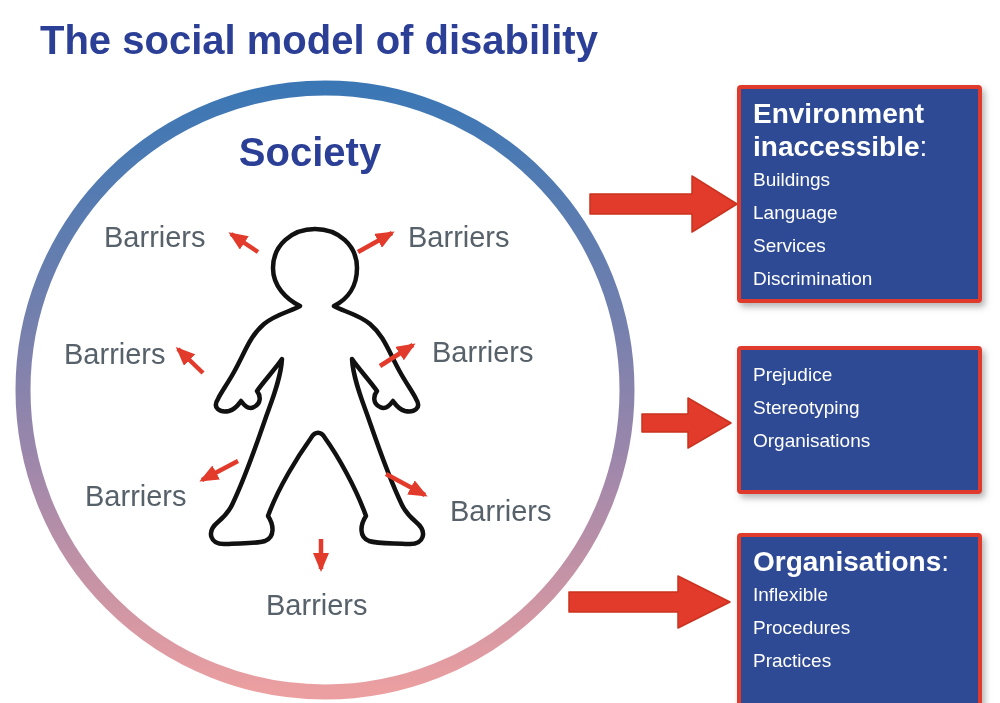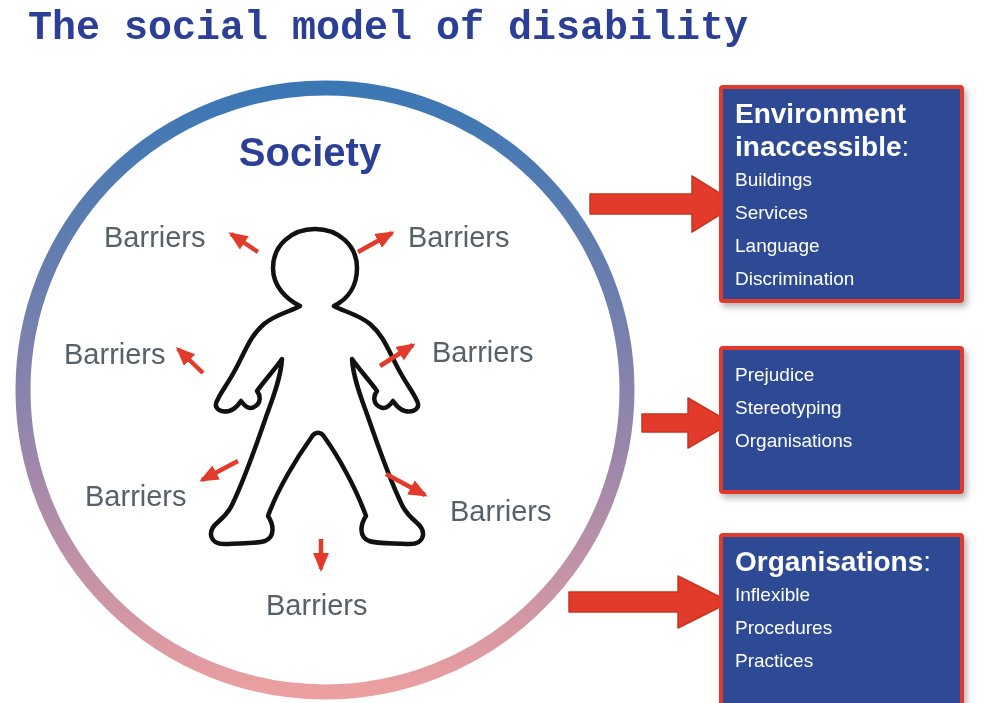--- a/index.html
+++ b/index.html
@@ -8,39 +8,39 @@
     --ring_top_blue:#3B77B5; --ring_mid_purple:#9E87AB; --ring_bottom_pink:#EC9FA0;
     --person_outline:#111111; --text_white:#FFFFFF; --bg:#FFFFFF;
   }
   html,body{margin:0;padding:0;}
   body{
     width:1000px;height:703px;position:relative;overflow:hidden;
     background:var(--bg);
     font-family:"Liberation Sans", sans-serif;
   }
   .page-title{
-    position:absolute;left:28px;top:6px;margin:0;
+    position:absolute;left:28px;top:6px;margin:12px;
     font-size:40px;font-weight:bold;color:var(--heading_blue);
-    letter-spacing:0px;white-space:nowrap;font-family:Liberation Mono, monospace;
+    letter-spacing:0px;white-space:nowrap;
   }
   #diagram-svg{position:absolute;left:0;top:0;}
   .society-label{
     position:absolute;left:160px;top:130px;width:300px;text-align:center;
     font-size:40px;font-weight:bold;color:var(--heading_blue);
   }
   .barrier{
     position:absolute;font-size:29px;color:var(--barrier_gray);
     white-space:nowrap;line-height:1;
   }
   .b1{left:104px;top:223px;} .b2{left:408px;top:223px;}
   .b3{left:64px;top:340px;}  .b4{left:432px;top:338px;}
   .b5{left:85px;top:482px;}  .b6{left:450px;top:497px;}
   .b7{left:266px;top:591px;}
   .category-box{
-    position:absolute;left:719px;width:245px;box-sizing:border-box;
+    position:absolute;left:737px;width:245px;box-sizing:border-box;
     background:var(--box_blue);border:4px solid var(--box_border_red);
     border-radius:4px;box-shadow:3px 4px 6px rgba(110,110,110,.5);
     color:var(--text_white);padding:8px 12px;
   }
   .box-env{top:85px;height:218px;}
   .box-att{top:346px;height:148px;}
   .box-org{top:533px;height:192px;}
   .category-box h2{
     margin:0;font-size:28px;font-weight:bold;line-height:33px;color:var(--text_white);
   }
@@ -127,22 +127,22 @@
 <div class="barrier b2">Barriers</div>
 <div class="barrier b3">Barriers</div>
 <div class="barrier b4">Barriers</div>
 <div class="barrier b5">Barriers</div>
 <div class="barrier b6">Barriers</div>
 <div class="barrier b7">Barriers</div>
 
 <section class="category-box box-env">
   <h2><span>Environment inaccessible</span><span class="colon">:</span></h2>
   <div class="item">Buildings</div>
+  <div class="item">Language</div>
   <div class="item">Services</div>
-  <div class="item">Language</div>
   <div class="item">Discrimination</div>
 </section>
 
 <section class="category-box box-att">
   <div class="item">Prejudice</div>
   <div class="item">Stereotyping</div>
   <div class="item">Organisations</div>
 </section>
 
 <section class="category-box box-org">

